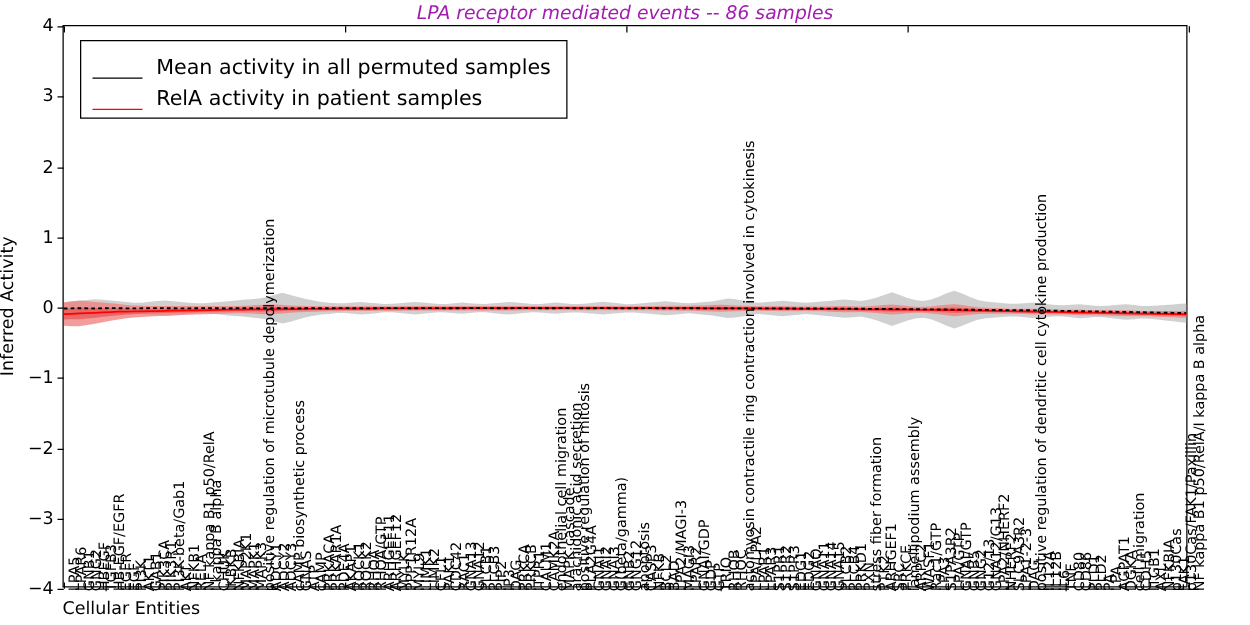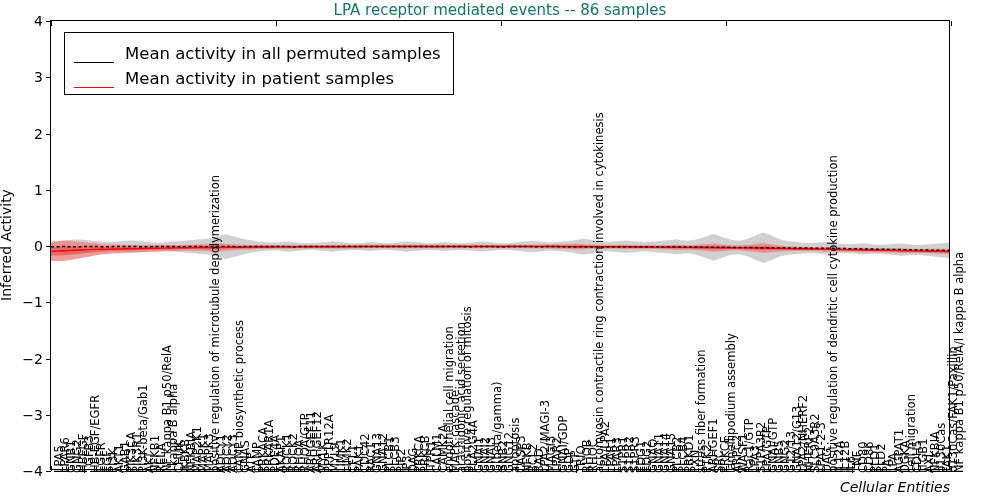--- a/index.html
+++ b/index.html
@@ -2,40 +2,40 @@
 <html><head>
 <meta charset="utf-8">
 <style>
   html,body{margin:0;padding:0;background:#ffffff;}
   body{width:1000px;height:500px;overflow:hidden;
        font-family:"DejaVu Sans","Liberation Sans",sans-serif;}
   #fig{position:relative;width:1000px;height:500px;background:#fff;}
 
   
   #title{position:absolute;left:50px;top:1px;width:900px;text-align:center;
-         font-size:15px;color:#0f766e;white-space:nowrap;}
+         font-size:15px;color:#a21caf;white-space:nowrap;font-style:italic;}
 
   
   #axes{position:absolute;left:50px;top:20px;width:900px;height:450px;
         border:1.1px solid #000;box-sizing:border-box;background:#fff;
         overflow:visible;}
   #plotclip{position:absolute;left:0;top:0;width:100%;height:100%;overflow:hidden;}
 
   
   .ytick{position:absolute;left:-5px;width:5px;height:0;border-top:1.1px solid #000;}
   .ylab{position:absolute;text-align:right;font-size:14px;color:#000;
         width:40px;transform:translateY(-50%);}
   #ytitle{position:absolute;font-size:14px;color:#000;white-space:nowrap;
           transform:rotate(-90deg);transform-origin:left top;}
 
   
   .xtick{position:absolute;top:0;width:0;height:5px;border-left:1.1px solid #000;}
   .xtick.bot{top:445px;}
-  #xtitle{position:absolute;left:50px;top:479px;width:900px;text-align:right;
-          font-size:14px;color:#000;font-style:italic;}
+  #xtitle{position:absolute;left:50px;top:479px;width:900px;text-align:left;
+          font-size:14px;color:#000;}
 
   
   #xlabels{position:absolute;left:50px;top:20px;width:900px;height:480px;}
   .xcat{position:absolute;font-size:11.5px;color:#000;white-space:nowrap;
         transform-origin:0 0;transform:rotate(-90deg);line-height:1;}
 
   
   #legend{position:absolute;left:13px;top:11px;background:#fff;
           border:1.1px solid #000;padding:5px 12px 6px 9px;box-sizing:border-box;}
   .lgrow{display:flex;align-items:flex-end;height:25px;}
@@ -101,21 +101,21 @@
         <div class="ylab" style="left: -48px; top: 450px;">−4</div>
       </div>
 
     <div id="legend">
       <div class="lgrow">
         <span class="lgline" style="border-top:1.7px solid #000;"></span>
         <span class="lgtext">Mean activity in all permuted samples</span>
       </div>
       <div class="lgrow">
         <span class="lgline" style="border-top:1.7px solid #ff0000;"></span>
-        <span class="lgtext">Mean activity in patient samples</span>
+        <span class="lgtext">RelA activity in patient samples</span>
       </div>
     </div>
   </div>
 
   <div id="xlabels">
       <div class="xcat" style="left: 4px; top: 453px;">LPA5</div>
       <div class="xcat" style="left: 10px; top: 453px;">LPAR6</div>
       <div class="xcat" style="left: 16px; top: 453px;">GNB1</div>
       <div class="xcat" style="left: 22px; top: 453px;">GNG2</div>
       <div class="xcat" style="left: 28px; top: 453px;">HBEGF</div>

